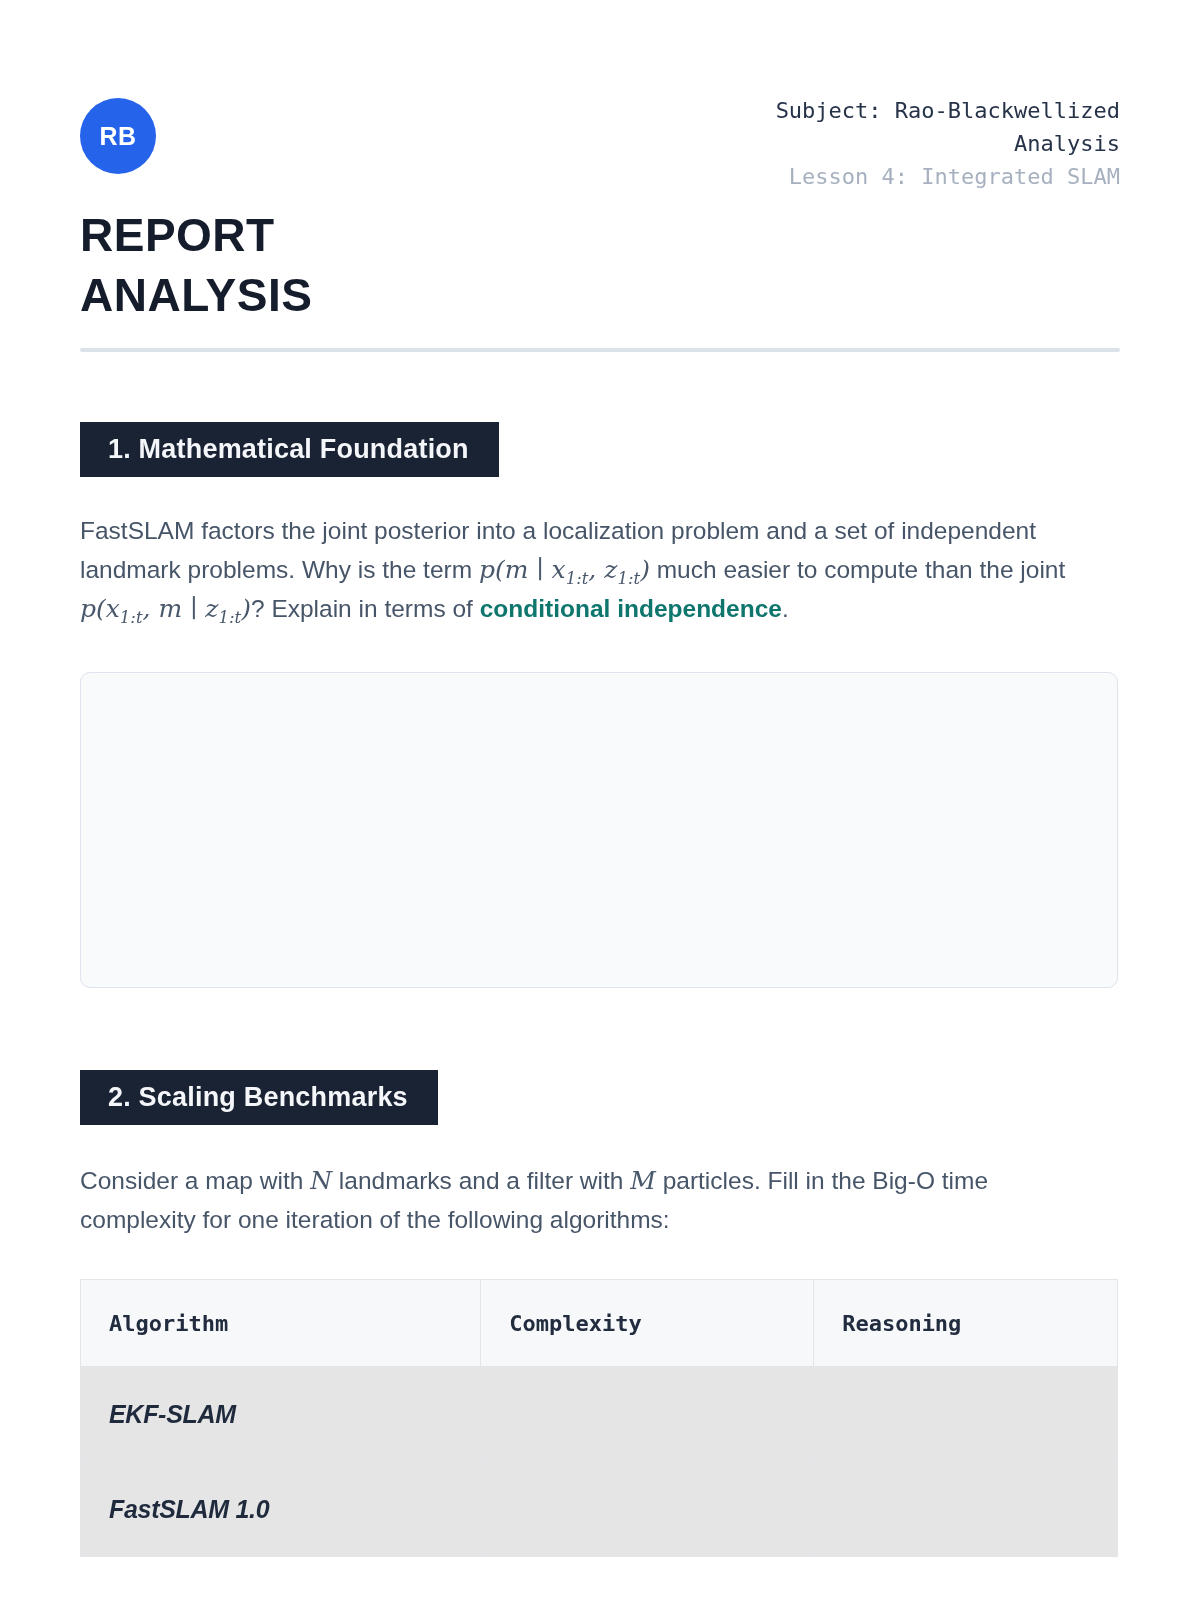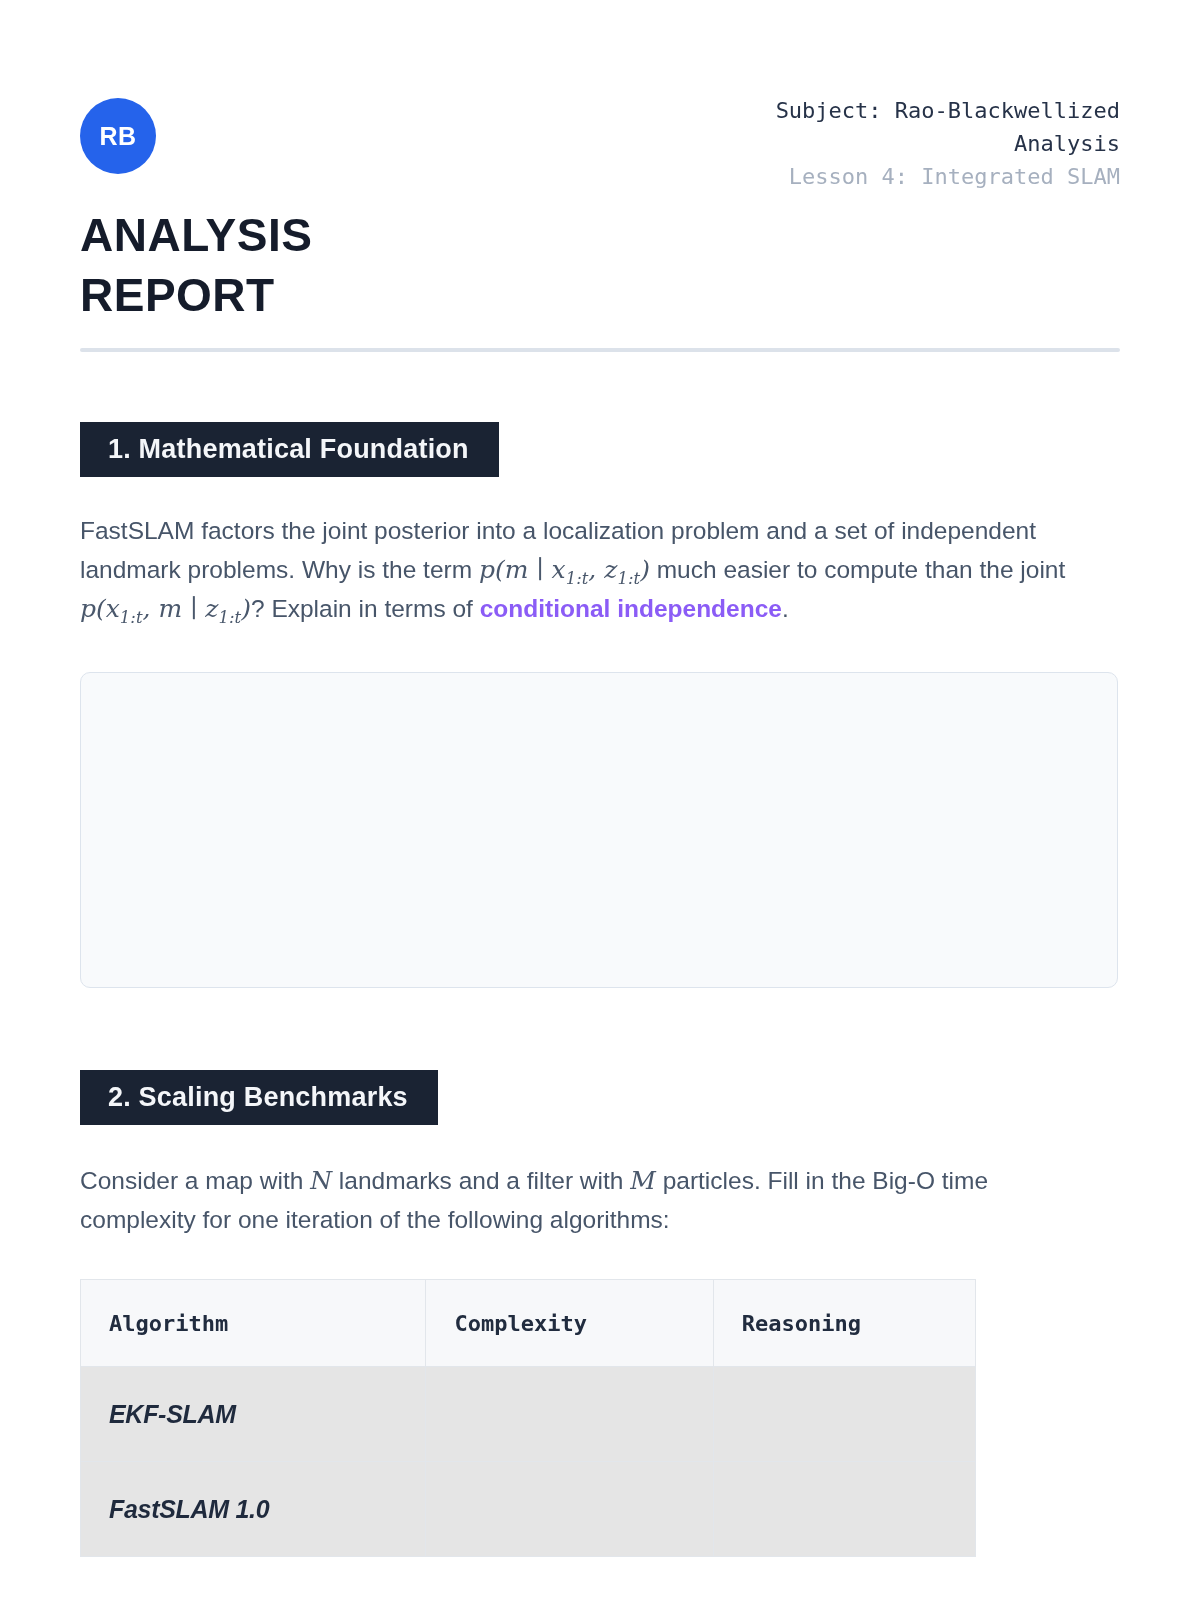--- a/index.html
+++ b/index.html
@@ -40,37 +40,37 @@
     padding:11px 30px 12px 28px; letter-spacing:0.2px;
   }
   .badge-1 { margin-top:70px; }
   .badge-2 { margin-top:82px; }
 
   
   .question {
     margin-top:34px; max-width:1005px;
     font-size:24.5px; line-height:39px; color:#475569;
   }
-  .question .bold { font-weight:700; color:#8b5cf6; }
+  .question .bold { font-weight:700; color:#0f766e; }
   .question .math {
     font-family:"DejaVu Serif","Liberation Serif",serif;
     font-style:italic; font-size:25px; color:#4a586c;
   }
   .question .math sub { font-size:0.66em; line-height:0; }
   .q2 { margin-top:36px; }
 
   
   .answer-box {
     margin-top:44px; height:316px; width:1038px;
     background:#f8fafc; border:1.5px solid #dde4ed; border-radius:10px;
   }
 
   
   table.bench {
-    margin-top:40px; width:896px; border-collapse:collapse; table-layout:fixed;
+    margin-top:40px; width:1038px; border-collapse:collapse; table-layout:fixed;
   }
   table.bench th, table.bench td { border:1px solid #e2e6eb; }
   table.bench th {
     background:#f7f8fa; text-align:left; vertical-align:middle;
     font-family:"DejaVu Sans Mono","Liberation Mono",monospace;
     font-weight:700; font-size:22px; color:#212c3f;
     height:87px; padding-left:28px;
   }
   table.bench td {
     background:#e5e5e5; height:95px; padding-left:28px; vertical-align:middle;
@@ -86,22 +86,22 @@
 
 <div class="page">
   <div class="content">
 
     <div class="header">
       <div class="brand">
         <div class="logo">
           <span>RB</span>
         </div>
         <div class="report-title">
+          <div>REPORT</div>
           <div>ANALYSIS</div>
-          <div>REPORT</div>
         </div>
       </div>
       <div class="header-meta">
         <div class="subject-line">Subject: Rao-Blackwellized Analysis</div>
         <div class="lesson-line">Lesson 4: Integrated SLAM</div>
       </div>
     </div>
 
     <div class="divider"></div>
 

